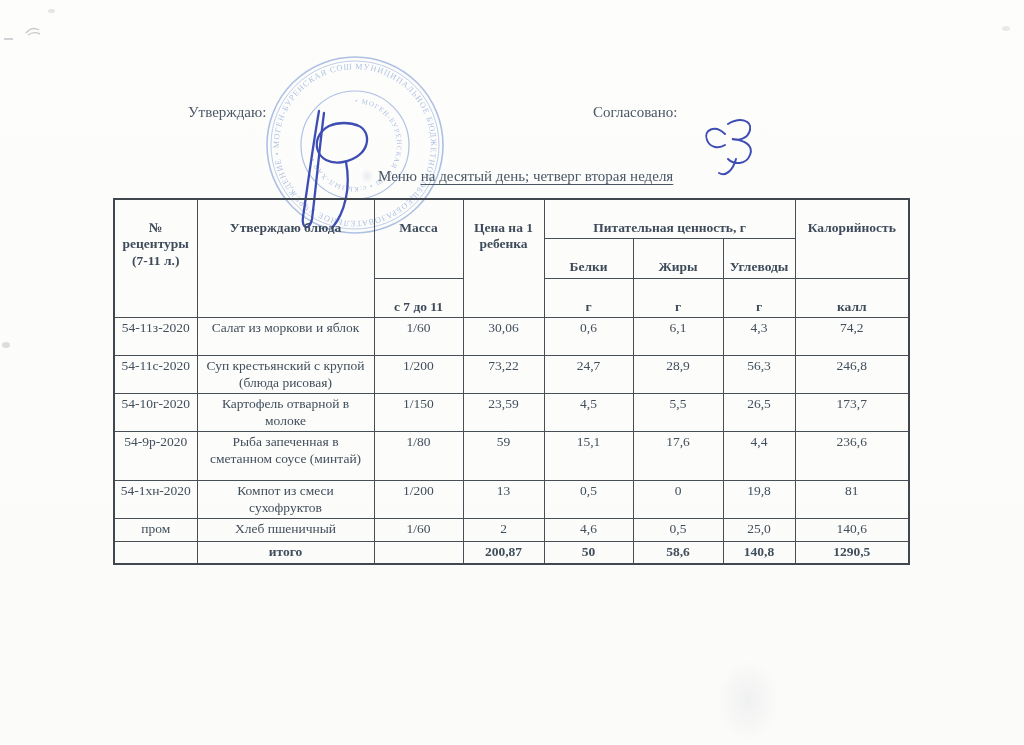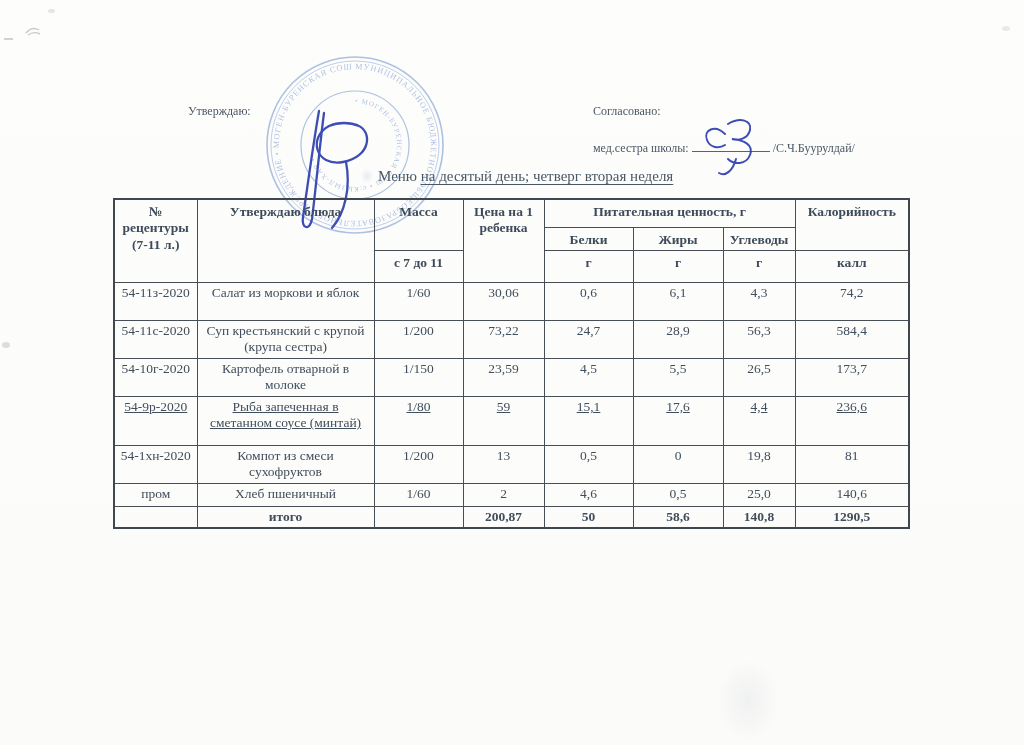--- a/index.html
+++ b/index.html
@@ -8,37 +8,37 @@
     background:#fdfdfc;
     font-family:"Liberation Serif","DejaVu Serif",serif;
     color:#46525f;position:relative;
   }
   .page{position:absolute;inset:0;background:linear-gradient(180deg,#fdfdfc 0%,#fcfcfa 60%,#fbfbf9 100%);}
   .abs{position:absolute;}
   .org-title{
     left:214px;top:74px;font-size:15px;font-weight:600;letter-spacing:.2px;
     color:#4d5a69;white-space:nowrap;
   }
-  .label-line{font-size:12px;color:#4a5765;white-space:nowrap;}
+  .label-line{font-size:15px;color:#4a5765;white-space:nowrap;}
   .sig-underline{display:inline-block;border-bottom:1.2px solid #57636f;height:14px;vertical-align:baseline;}
   .menu-line{font-size:15px;color:#4a5765;}
   .menu-underlined{text-decoration:underline;text-underline-offset:3px;}
   
   .table-wrap{left:113px;top:198px;}
   table.menu{
     border-collapse:collapse;table-layout:fixed;width:795px;
     font-size:13.5px;color:#414e5c;
   }
   table.menu th,table.menu td{
     border:1.6px solid #474e56;
     padding:2px 5px;vertical-align:top;text-align:center;line-height:1.22;
     overflow:hidden;
   }
   table.menu{border:2px solid #40474f;}
-  table.menu th{font-weight:bold;color:#3e4b5a;padding-top:4px;}
+  table.menu th{font-weight:bold;color:#3e4b5a;padding-top:20px;}
   td.c-dish{text-align:left;padding-left:5px;}
   tr.total-row td{font-weight:bold;}
   tr.hr1{height:28px;} tr.hr2{height:15px;} tr.hr3{height:32px;}
   
   .stamp{opacity:.62;}
   .ink{fill:none;stroke-linecap:round;}
   
   .artifact{position:absolute;pointer-events:none;}
 </style>
 </head>
@@ -70,25 +70,20 @@
     <text font-size="7" fill="#7f9cd4" letter-spacing="1" font-family="Liberation Serif, serif">
       <textPath href="#ring-inner">• МОГЕН-БУРЕНСКАЯ СОШ • с:КЫЗЫЛ-ХАЯ •</textPath>
     </text>
   </svg>
 
 
   <div class="abs label-line" style="left:188px;top:104px">Утверждаю:</div>
   <div class="abs label-line" style="left:593px;top:104px">Согласовано:</div>
 
 
-  <div class="abs label-line" style="left:593px;top:137px">
-    <span>мед.сестра школы:</span>
-    <span class="sig-underline" style="width:78px"></span>
-    <span>/С.Ч.Буурулдай/</span>
-  </div>
 
   <svg class="abs" style="left:285px;top:95px" width="110" height="150" viewBox="0 0 110 150">
     <g class="ink" stroke="#2e3fae" stroke-width="2.3" opacity=".92">
       <path d="M 34,16 C 28,50 22,95 18,122 C 16,134 25,136 27,124 C 31,92 35,48 39,18"></path>
       <path d="M 72,30 C 88,36 86,62 58,67 C 30,72 23,42 44,31 C 53,27 65,27 74,31"></path>
       <path d="M 61,67 C 66,92 60,118 47,133"></path>
     </g>
   </svg>
 
   <svg class="abs" style="left:695px;top:112px" width="90" height="70" viewBox="0 0 90 70">
@@ -144,39 +139,39 @@
             <td class="c-dish">Салат из моркови и яблок</td>
             <td>1/60</td>
             <td>30,06</td>
             <td>0,6</td>
             <td>6,1</td>
             <td>4,3</td>
             <td>74,2</td>
           </tr>
           <tr style="height: 34px; padding-left: 24px;">
             <td>54-11с-2020</td>
-            <td class="c-dish">Суп крестьянский с крупой (крупа сестра)</td>
+            <td class="c-dish">Суп крестьянский с крупой (блюда рисовая)</td>
             <td>1/200</td>
             <td>73,22</td>
             <td>24,7</td>
             <td>28,9</td>
             <td>56,3</td>
-            <td>584,4</td>
+            <td>246,8</td>
           </tr>
           <tr style="height: 34px;">
             <td>54-10г-2020</td>
             <td class="c-dish">Картофель отварной в молоке</td>
             <td>1/150</td>
             <td>23,59</td>
             <td>4,5</td>
             <td>5,5</td>
             <td>26,5</td>
             <td>173,7</td>
           </tr>
-          <tr style="height: 49px; text-decoration: underline;">
+          <tr style="height: 49px;">
             <td>54-9р-2020</td>
             <td class="c-dish">Рыба запеченная в сметанном соусе (минтай)</td>
             <td>1/80</td>
             <td>59</td>
             <td>15,1</td>
             <td>17,6</td>
             <td>4,4</td>
             <td>236,6</td>
           </tr>
           <tr style="height: 33px; margin-left: 16px;">

